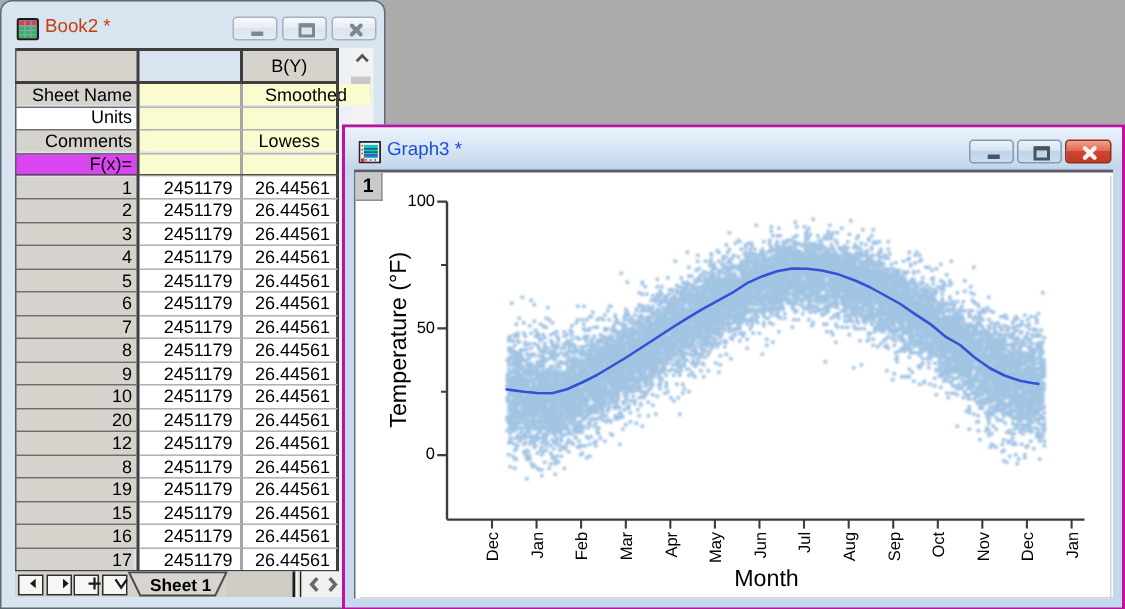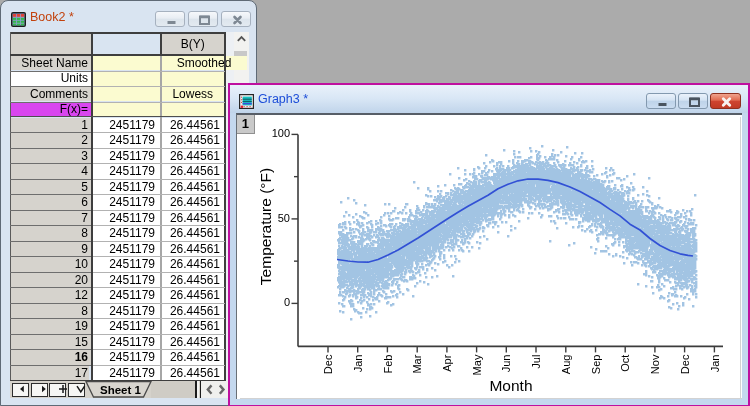--- a/index.html
+++ b/index.html
@@ -109,21 +109,21 @@
     <div class="c" style="left:160.5px;top:287.0px;width:62.5px;height:14.5px;background:#fff;line-height:14.5px;text-align:right;padding-right:4px;width:58.5px;">26.44561</div>
     <div class="c" style="left:9px;top:302.5px;width:81px;height:14.5px;background:#d6d3cd;line-height:14.5px;text-align:right;padding-right:3px;width:78px;">8</div>
     <div class="c" style="left:92px;top:302.5px;width:67px;height:14.5px;background:#fff;line-height:14.5px;text-align:right;padding-right:5px;width:62px;">2451179</div>
     <div class="c" style="left:160.5px;top:302.5px;width:62.5px;height:14.5px;background:#fff;line-height:14.5px;text-align:right;padding-right:4px;width:58.5px;">26.44561</div>
     <div class="c" style="left:9px;top:318.0px;width:81px;height:14.5px;background:#d6d3cd;line-height:14.5px;text-align:right;padding-right:3px;width:78px;">19</div>
     <div class="c" style="left:92px;top:318.0px;width:67px;height:14.5px;background:#fff;line-height:14.5px;text-align:right;padding-right:5px;width:62px;">2451179</div>
     <div class="c" style="left:160.5px;top:318.0px;width:62.5px;height:14.5px;background:#fff;line-height:14.5px;text-align:right;padding-right:4px;width:58.5px;">26.44561</div>
     <div class="c" style="left:9px;top:333.5px;width:81px;height:14.5px;background:#d6d3cd;line-height:14.5px;text-align:right;padding-right:3px;width:78px;">15</div>
     <div class="c" style="left:92px;top:333.5px;width:67px;height:14.5px;background:#fff;line-height:14.5px;text-align:right;padding-right:5px;width:62px;">2451179</div>
     <div class="c" style="left:160.5px;top:333.5px;width:62.5px;height:14.5px;background:#fff;line-height:14.5px;text-align:right;padding-right:4px;width:58.5px;">26.44561</div>
-    <div class="c" style="left:9px;top:349.0px;width:81px;height:14.5px;background:#d6d3cd;line-height:14.5px;text-align:right;padding-right:3px;width:78px;font-weight:bold;">16</div>
+    <div class="c" style="left:9px;top:349.0px;width:81px;height:14.5px;background:#d6d3cd;line-height:14.5px;text-align:right;padding-right:3px;width:78px;">16</div>
     <div class="c" style="left:92px;top:349.0px;width:67px;height:14.5px;background:#fff;line-height:14.5px;text-align:right;padding-right:5px;width:62px;">2451179</div>
     <div class="c" style="left:160.5px;top:349.0px;width:62.5px;height:14.5px;background:#fff;line-height:14.5px;text-align:right;padding-right:4px;width:58.5px;">26.44561</div>
     <div class="c" style="left:9px;top:364.5px;width:81px;height:14.5px;background:#d6d3cd;line-height:14.5px;text-align:right;padding-right:1px;width:78px;">17</div>
     <div class="c" style="left:92px;top:364.5px;width:67px;height:14.5px;background:#fff;line-height:14.5px;text-align:right;padding-right:5px;width:62px;">2451179</div>
     <div class="c" style="left:160.5px;top:364.5px;width:62.5px;height:14.5px;background:#fff;line-height:14.5px;text-align:right;padding-right:4px;width:58.5px;">26.44561</div>
 <div class="c" style="left:9px;top:31px;width:215.5px;height:1.5px;background:#3e3e3e"></div>
     <div class="c" style="left:9px;top:31px;width:1px;height:349px;background:#5a5a5a"></div>
     <div class="c" style="left:223px;top:31px;width:1.5px;height:349px;background:#3e3e3e"></div>
     <div class="c" style="left:9px;top:52.5px;width:215.5px;height:2px;background:#3e3e3e"></div>
     <div class="c" style="left:90px;top:31px;width:2px;height:349px;background:#3e3e3e"></div>

